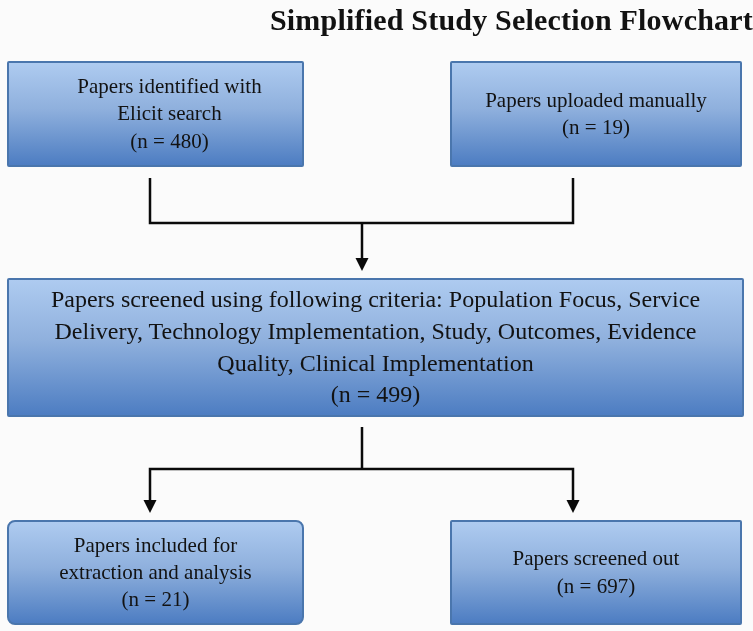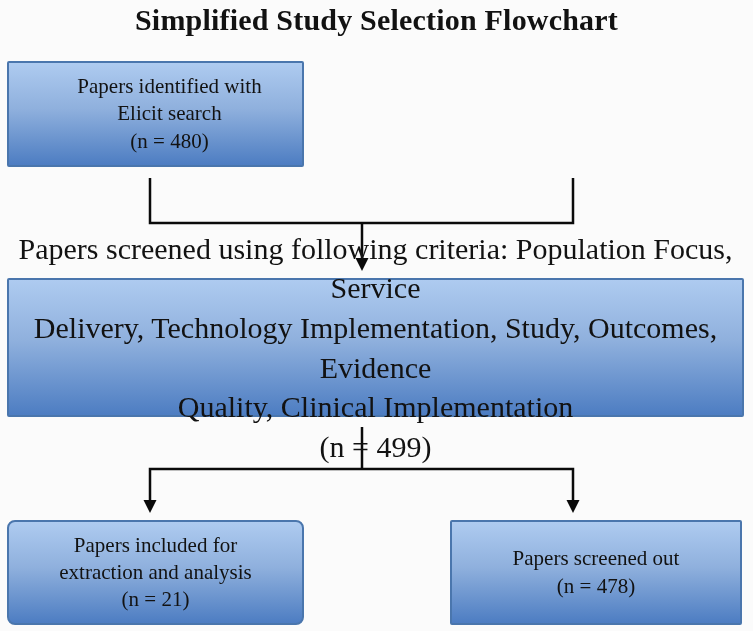--- a/index.html
+++ b/index.html
@@ -14,21 +14,21 @@
     height: 631px;
     background: var(--background, #fbfbfb);
     overflow: hidden;
   }
   .chart-title {
     position: absolute;
     left: 0;
     top: 0;
     width: 100%;
     margin: 0;
-    text-align: center;
+    text-align: right;
     font-size: 30px;
     line-height: 40px;
     font-weight: bold;
     color: var(--text, #121212);
     letter-spacing: 0.2px;
   }
   .node {
     position: absolute;
     box-sizing: border-box;
     border: 2px solid var(--box-border, #4a76ad);
@@ -45,21 +45,21 @@
   }
   .node .box-text {
     white-space: pre-line;
     font-size: 21px;
     line-height: 1.3;
     padding: 0 6px;
   }
   .node-tl { left: 7px;   top: 61px;  width: 297px; height: 106px; padding-left: 28px; }
   .node-tr { left: 450px; top: 61px;  width: 292px; height: 106px; }
   .node-mid { left: 7px;  top: 278px; width: 737px; height: 139px; }
-  .node-mid .box-text { font-size: 30px; line-height: 1.32; }
+  .node-mid .box-text { font-size: 24px; line-height: 1.32; }
   .node-bl { left: 7px;   top: 520px; width: 297px; height: 105px; border-radius: 8px; }
   .node-br { left: 450px; top: 520px; width: 292px; height: 105px; }
   .connector-layer {
     position: absolute;
     left: 0; top: 0;
     width: 753px;
     height: 631px;
     pointer-events: none;
   }
   .connector-layer path {
@@ -94,32 +94,36 @@
       <polygon points="573,513 566.5,500 579.5,500"></polygon>
     </g>
   </svg>
 
   <div class="node node-tl">
     <span class="box-text">Papers identified with
 Elicit search
 (n = 480)</span>
   </div>
 
+  <div class="node node-tr">
+    <span class="box-text">Papers uploaded manually
+(n = 19)</span>
+  </div>
 
   <div class="node node-mid">
     <span class="box-text">Papers screened using following criteria: Population Focus, Service
 Delivery, Technology Implementation, Study, Outcomes, Evidence
 Quality, Clinical Implementation
 (n = 499)</span>
   </div>
 
   <div class="node node-bl">
     <span class="box-text">Papers included for
 extraction and analysis
 (n = 21)</span>
   </div>
 
   <div class="node node-br">
     <span class="box-text">Papers screened out
-(n = 478)</span>
+(n = 697)</span>
   </div>
 
 </div>
 
 </body></html>

